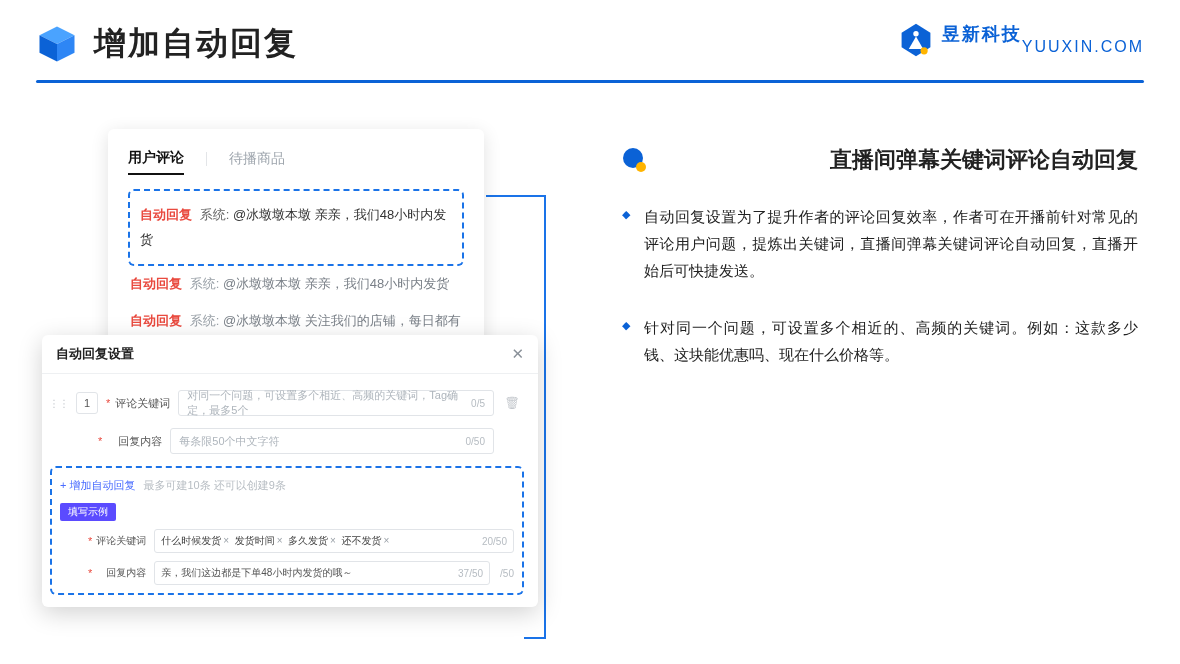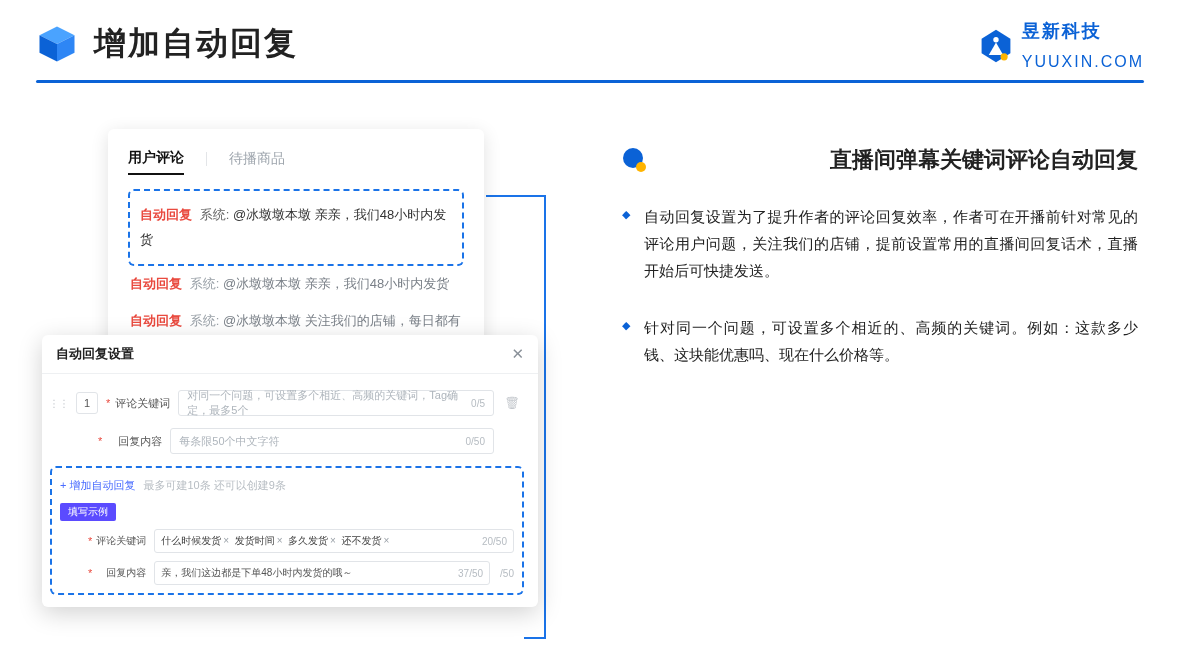--- a/index.html
+++ b/index.html
@@ -4,21 +4,21 @@
 <style>
   * { margin: 0; padding: 0; box-sizing: border-box; }
   body { font-family: "Microsoft YaHei", Arial, sans-serif; background: #fff; width: 1180px; height: 664px; overflow: hidden; position: relative; }
 
   
   .header { display: flex; align-items: center; padding: 22px 36px 14px; }
   .header .cube { width: 42px; height: 42px; margin-right: 16px; }
   .header h1 { font-size: 32px; font-weight: 600; color: #222; letter-spacing: 2px; }
   .brand { position: absolute; right: 36px; top: 22px; display: flex; align-items: center; }
   .brand .mark { width: 36px; height: 36px; margin-right: 8px; }
-  .brand-text { display: flex; flex-direction: column; line-height: 1; }
+  .brand-text { display: flex; flex-direction: row; line-height: 1; text-align: center; }
   .brand-text .cn { font-size: 18px; font-weight: 700; color: #0b62d6; letter-spacing: 2px; }
   .brand-text .en { font-size: 16px; color: #0b62d6; letter-spacing: 2px; margin-top: 14px; }
   .rule { margin: 0 36px; height: 3px; background: #0b62d6; border-radius: 2px; }
 
   .content { display: flex; padding: 46px 42px 0 42px; gap: 72px; }
 
   
   .shot-wrap { position: relative; width: 508px; height: 480px; }
 
   
@@ -209,17 +209,17 @@
     <div class="sec-title">
       <span class="ico-2c">
         <svg viewBox="0 0 26 26" width="26" height="26">
           <circle cx="11" cy="11" r="10" fill="#0b62d6"></circle>
           <circle cx="19" cy="20" r="5" fill="#ffb400"></circle>
         </svg>
       </span>
       <span>直播间弹幕关键词评论自动回复</span>
     </div>
     <ul class="bullet-list">
-      <li>自动回复设置为了提升作者的评论回复效率，作者可在开播前针对常见的评论用户问题，关注我们的店铺，提前设置常用的直播间回复话术，直播开始后可快捷发送。</li>
+      <li>自动回复设置为了提升作者的评论回复效率，作者可在开播前针对常见的评论用户问题，提炼出关键词，直播间弹幕关键词评论自动回复，直播开始后可快捷发送。</li>
       <li>针对同一个问题，可设置多个相近的、高频的关键词。例如：这款多少钱、这块能优惠吗、现在什么价格等。</li>
     </ul>
   </div>
 </div>
 
 </body></html>

